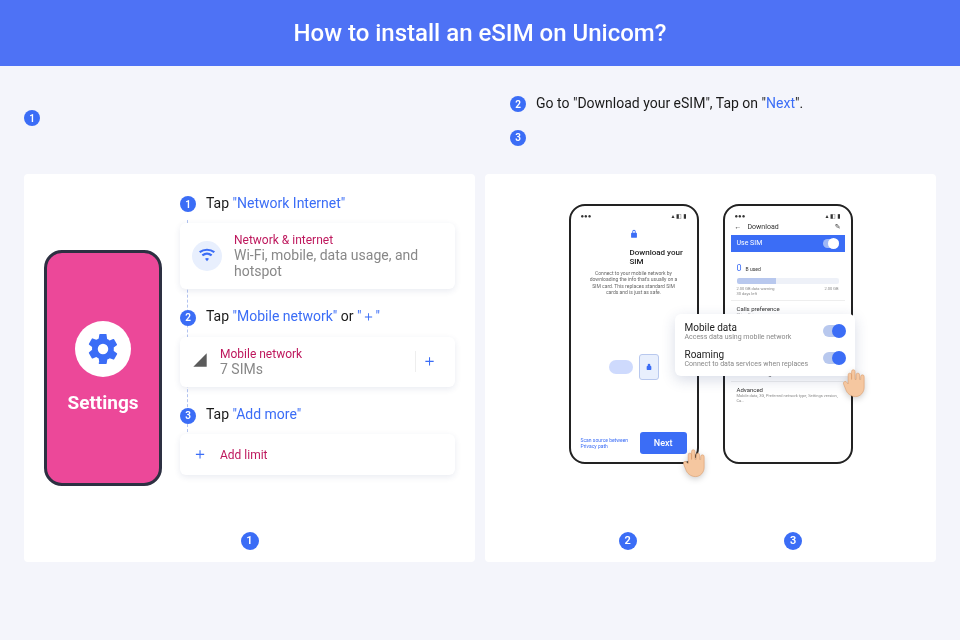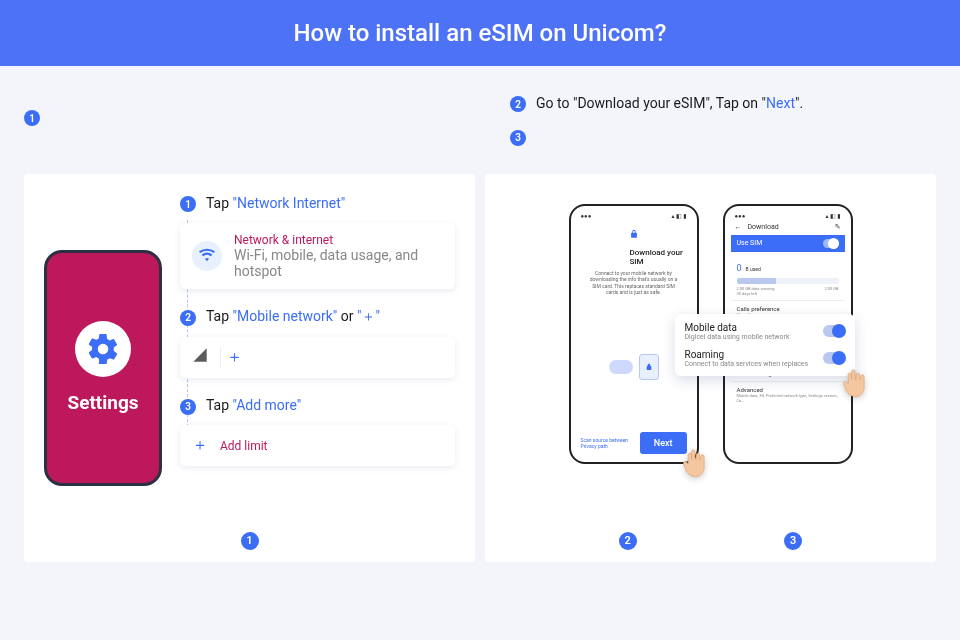--- a/index.html
+++ b/index.html
@@ -49,21 +49,21 @@
     padding: 20px;
     position: relative;
   }
   
   .left-inner { display: flex; gap: 18px; height: 100%; }
   .phone-frame {
     width: 118px;
     height: 236px;
     border: 3px solid #2d3042;
     border-radius: 18px;
-    background: #be185d;
+    background: #ec4899;
     display: flex;
     flex-direction: column;
     align-items: center;
     justify-content: center;
     align-self: center;
     flex-shrink: 0;
   }
   .gear-circle {
     width: 56px; height: 56px; border-radius: 50%;
     background: #fff; display: flex; align-items: center; justify-content: center;
@@ -252,20 +252,24 @@
               <span>Tap </span><span class="hl">"Mobile network"</span><span> or </span><span class="hl">"＋"</span>
             </div>
           </div>
           <div class="card">
             <div class="card-row">
               <span class="signal-icon">
                 <svg width="16" height="16" viewBox="0 0 24 24" fill="#5b5b5b">
                     <path d="M2 22L22 2v20H2z"></path>
                   </svg>
               </span>
+              <div style="flex:1">
+                <div class="card-title">Mobile network</div>
+                <div class="card-sub">7 SIMs</div>
+              </div>
               <div class="card-right-plus">＋</div>
             </div>
           </div>
         </div>
 
         <div class="step">
           <div class="step-head">
             <div class="bullet">3</div>
             <div class="intro-text">
               <span>Tap </span><span class="hl">"Add more"</span>
@@ -361,21 +365,21 @@
           <div class="mp2-sec" style="border:none">
             <div class="mp2-row-txt">Advanced</div>
             <div class="mp2-lbl-tiny">Mobile data, 3G, Preferred network type, Settings version, Ca…</div>
           </div>
         </div>
 
         <div class="float-card" style="left:-48px; top:110px;">
           <div class="fc-row">
             <div>
               <div class="fc-title">Mobile data</div>
-              <div class="fc-sub">Digicel data using mobile network</div>
+              <div class="fc-sub">Access data using mobile network</div>
             </div>
             <div class="sw"></div>
           </div>
           <div class="fc-row">
             <div>
               <div class="fc-title">Roaming</div>
               <div class="fc-sub">Connect to data services when replaces</div>
             </div>
             <div class="sw"></div>
           </div>

